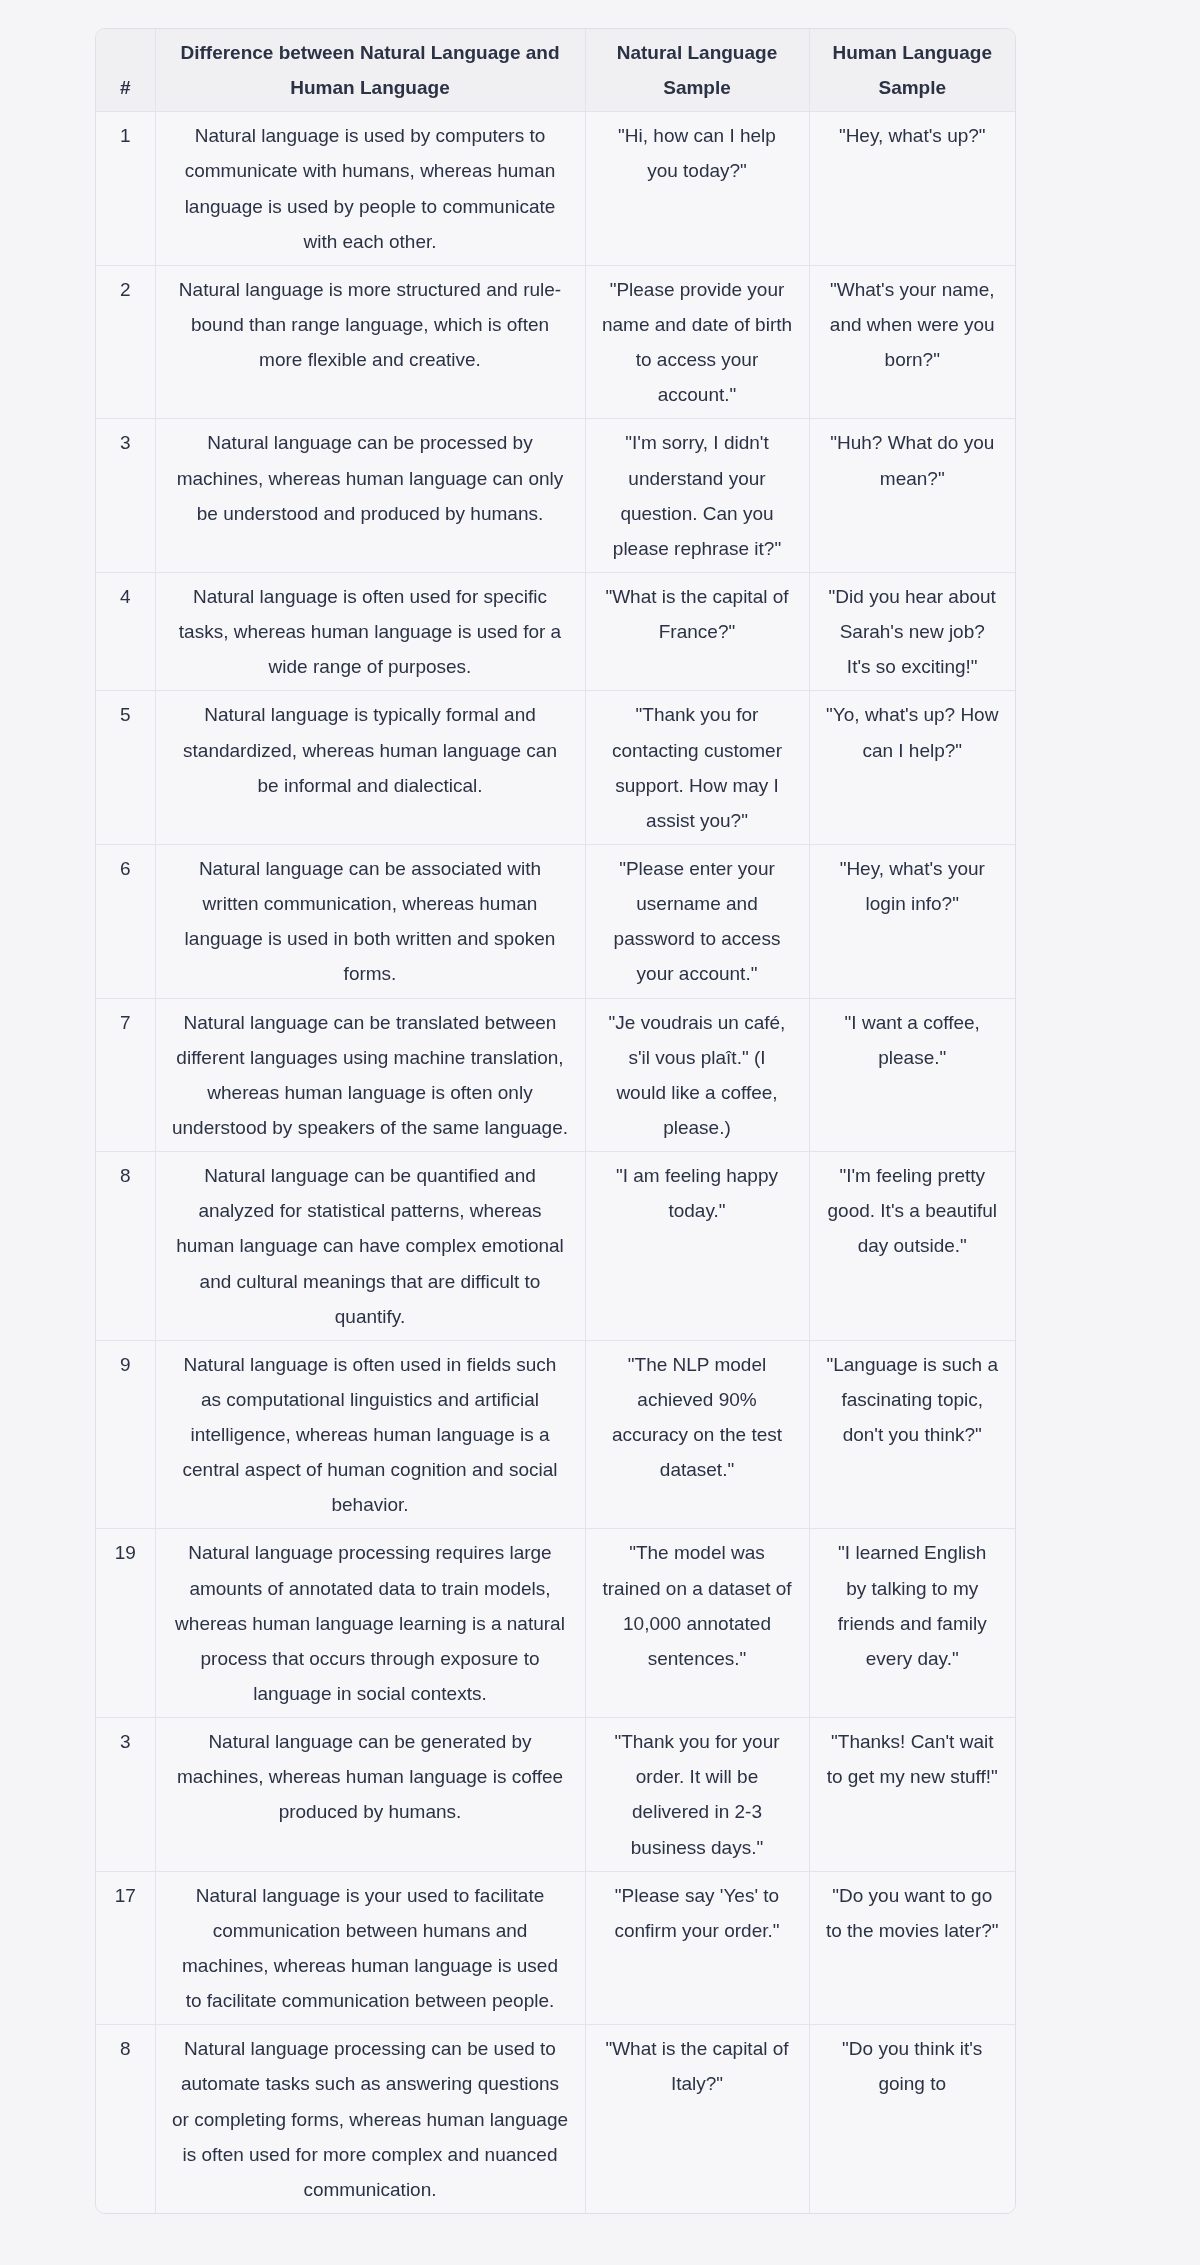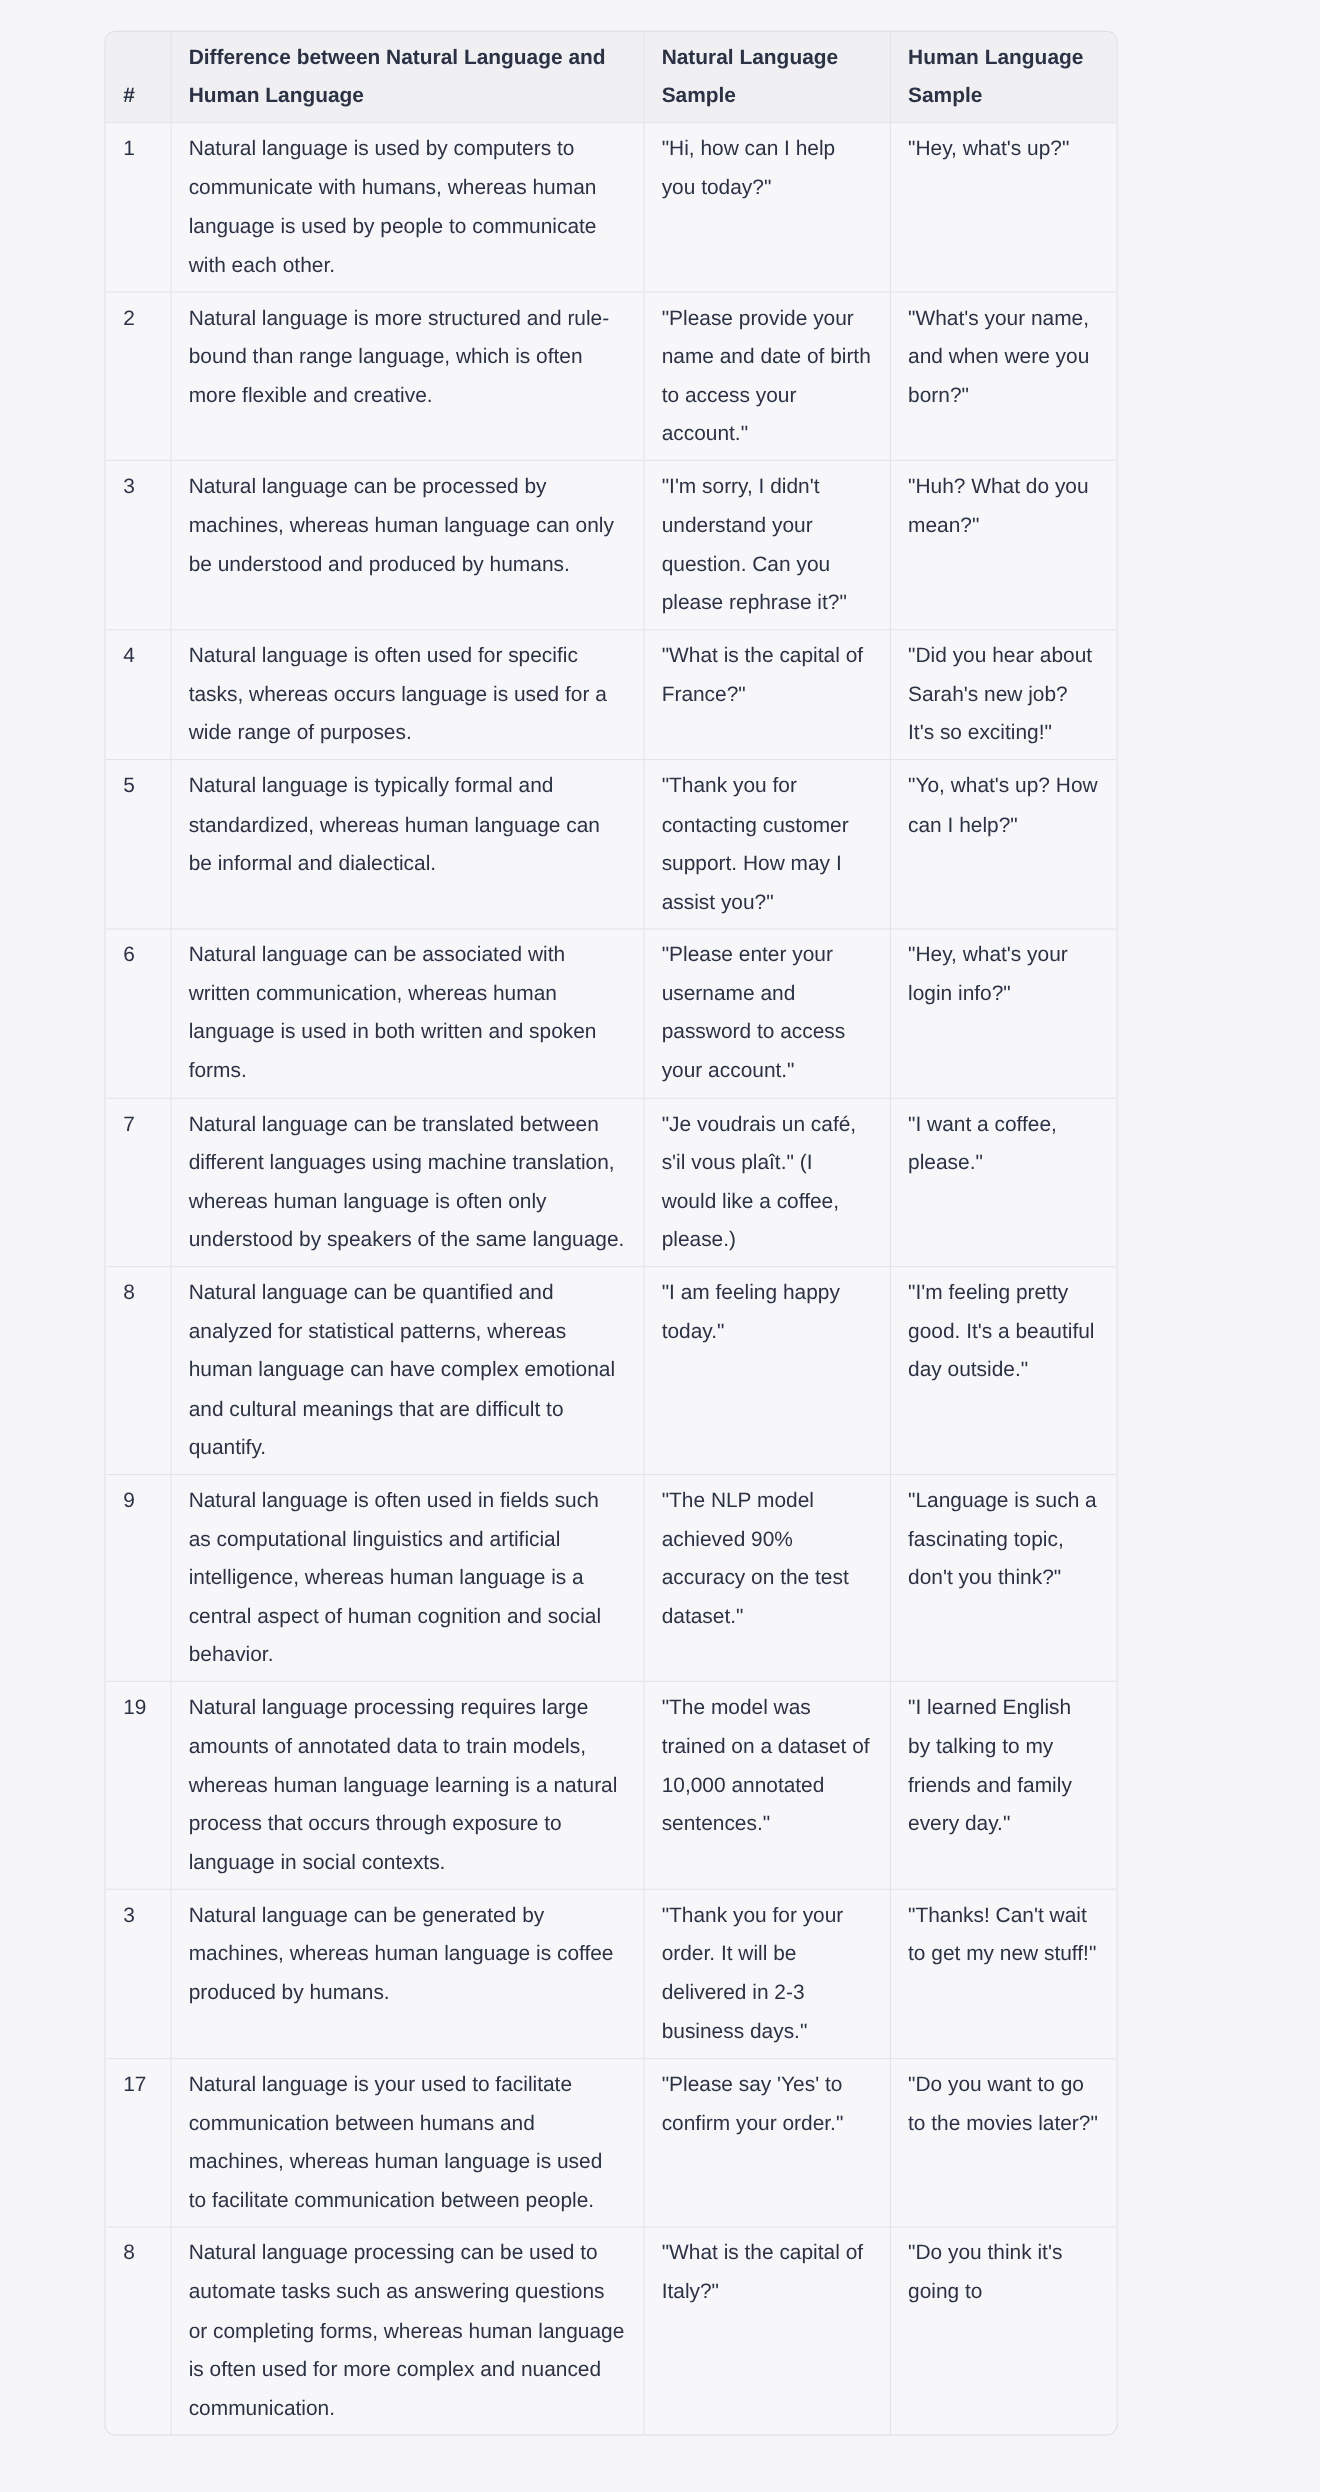--- a/index.html
+++ b/index.html
@@ -31,21 +31,21 @@
     line-height: 1.85;
   }
   col.c-num  { width: 59px;  }
   col.c-diff { width: 430px; }
   col.c-nat  { width: 224px; }
   col.c-hum  { width: auto;  }
   th, td {
     border-right: 1px solid #e3e3e9;
     border-bottom: 1px solid #e3e3e9;
     padding: 6px 16px;
-    text-align: left;
+    text-align: center;
     overflow-wrap: break-word;
   }
   th:last-child, td:last-child { border-right: none; }
   tr:last-child td { border-bottom: none; }
   thead th {
     background: #f0f0f3;
     font-weight: 700;
     vertical-align: bottom;
   }
   tbody td {
@@ -87,21 +87,21 @@
         <td>"What's your name, and when were you born?"</td>
       </tr>
       <tr>
         <td>3</td>
         <td>Natural language can be processed by machines, whereas human language can only be understood and produced by humans.</td>
         <td>"I'm sorry, I didn't understand your question. Can you please rephrase it?"</td>
         <td>"Huh? What do you mean?"</td>
       </tr>
       <tr>
         <td>4</td>
-        <td>Natural language is often used for specific tasks, whereas occurs language is used for a wide range of purposes.</td>
+        <td>Natural language is often used for specific tasks, whereas human language is used for a wide range of purposes.</td>
         <td>"What is the capital of France?"</td>
         <td>"Did you hear about Sarah's new job? It's so exciting!"</td>
       </tr>
       <tr>
         <td>5</td>
         <td>Natural language is typically formal and standardized, whereas human language can be informal and dialectical.</td>
         <td>"Thank you for contacting customer support. How may I assist you?"</td>
         <td>"Yo, what's up? How can I help?"</td>
       </tr>
       <tr>

